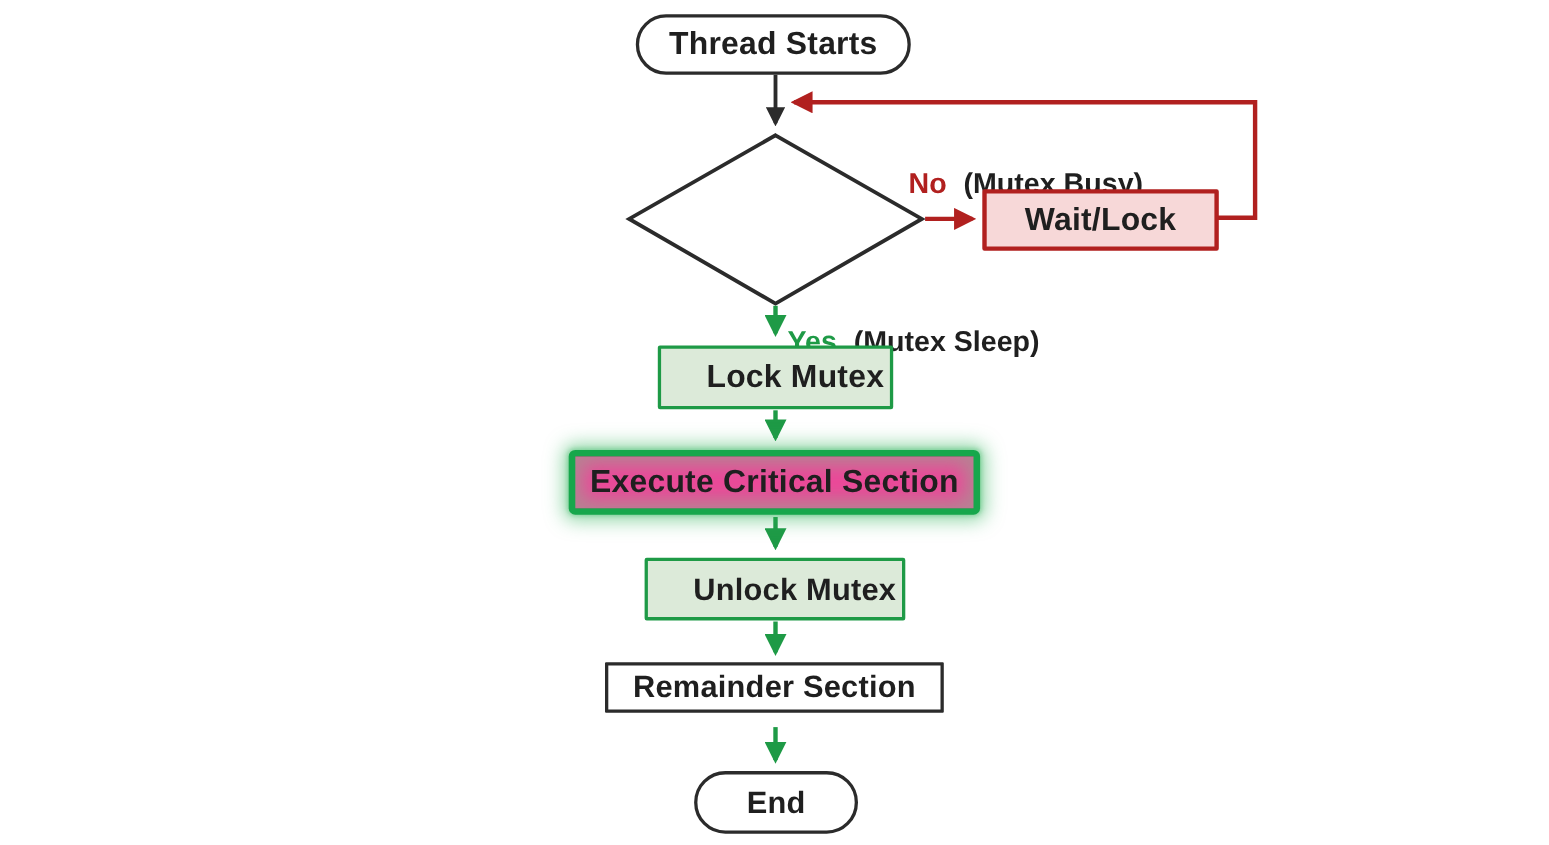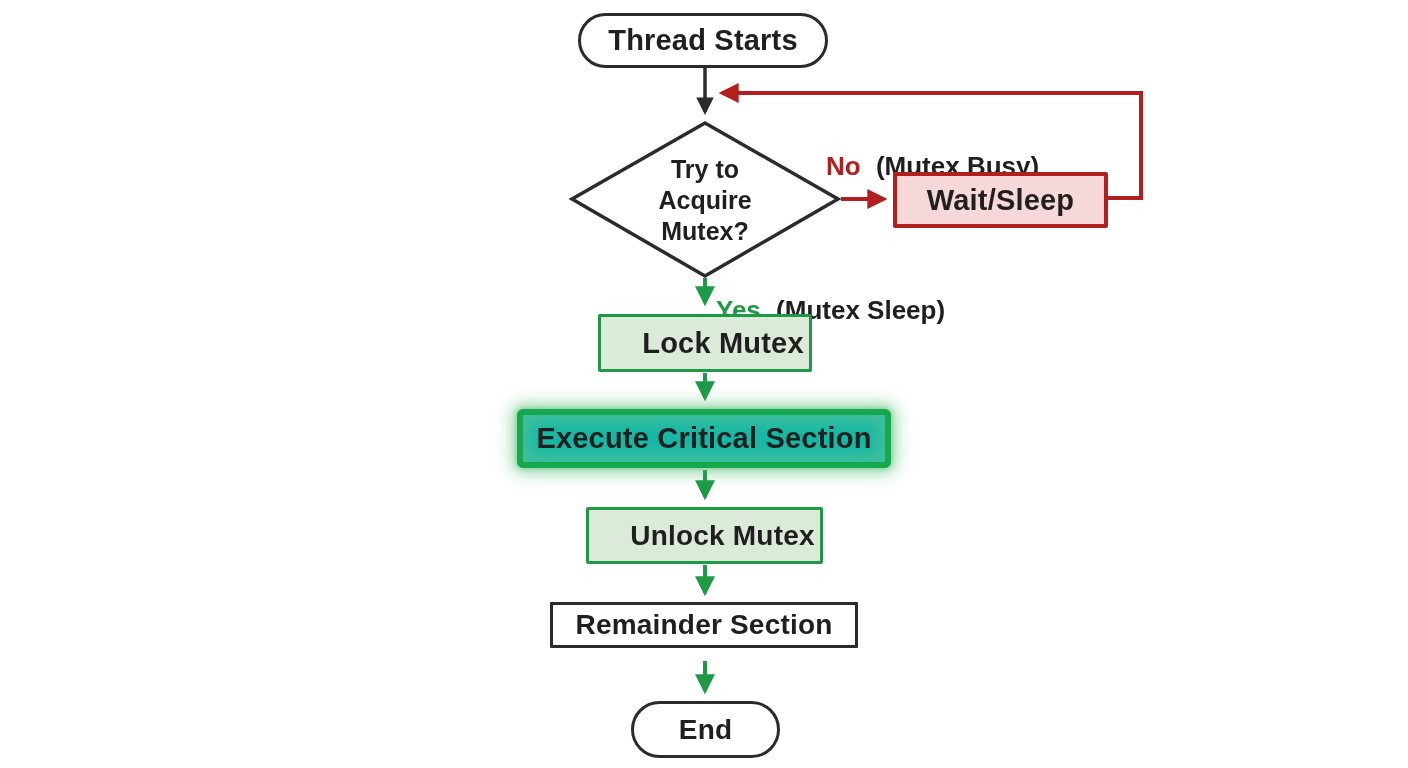--- a/index.html
+++ b/index.html
@@ -53,21 +53,21 @@
   }
   .proc-green{
     background:var(--green-fill);border:3px solid var(--green);border-radius:2px;
     font-size:29px;
     padding-left:36px;
   }
   .node-lock{left:598px;top:314px;width:214px;height:58px;}
   .node-unlock{left:586px;top:507px;width:237px;height:57px;font-size:28px;text-align:right;}
   .node-critical{
     left:517px;top:409px;width:374px;height:59px;
-    background:#14b8a6;border:6px solid var(--green-bright);border-radius:6px;
+    background:#ec4899;border:6px solid var(--green-bright);border-radius:6px;
     font-size:29px;
     box-shadow:0 0 16px 5px rgba(46,180,90,.50),
                0 0 4px 1px rgba(46,180,90,.35),
                inset 0 0 16px 8px rgba(120,200,140,.45);
   }
   .proc-plain{
     left:550px;top:602px;width:308px;height:46px;
     background:#ffffff;border:3px solid var(--ink);border-radius:1px;
     font-size:28px;
   }
@@ -117,31 +117,28 @@
 
     <path class="wire-green" d="M705,565 L705,593" marker-end="url(#arr-green)"></path>
 
     <path class="wire-green" d="M705,661 L705,691" marker-end="url(#arr-green)"></path>
   </svg>
 
   <div class="node stadium node-start">
     <span>Thread Starts</span>
   </div>
 
-  <div class="diamond-label">Try to
-Acquire
-Mutex?</div>
 
   <div class="edge-label label-no">
     <span class="kw-red">No</span>
     <span class="note">(Mutex Busy)</span>
   </div>
 
   <div class="node proc-red">
-    <span>Wait/Sleep</span>
+    <span>Wait/Lock</span>
   </div>
 
   <div class="edge-label label-yes">
     <span class="kw-green">Yes</span>
     <span class="note">(Mutex Sleep)</span>
   </div>
 
   <div class="node proc-green node-lock">
     <span>Lock Mutex</span>
   </div>

